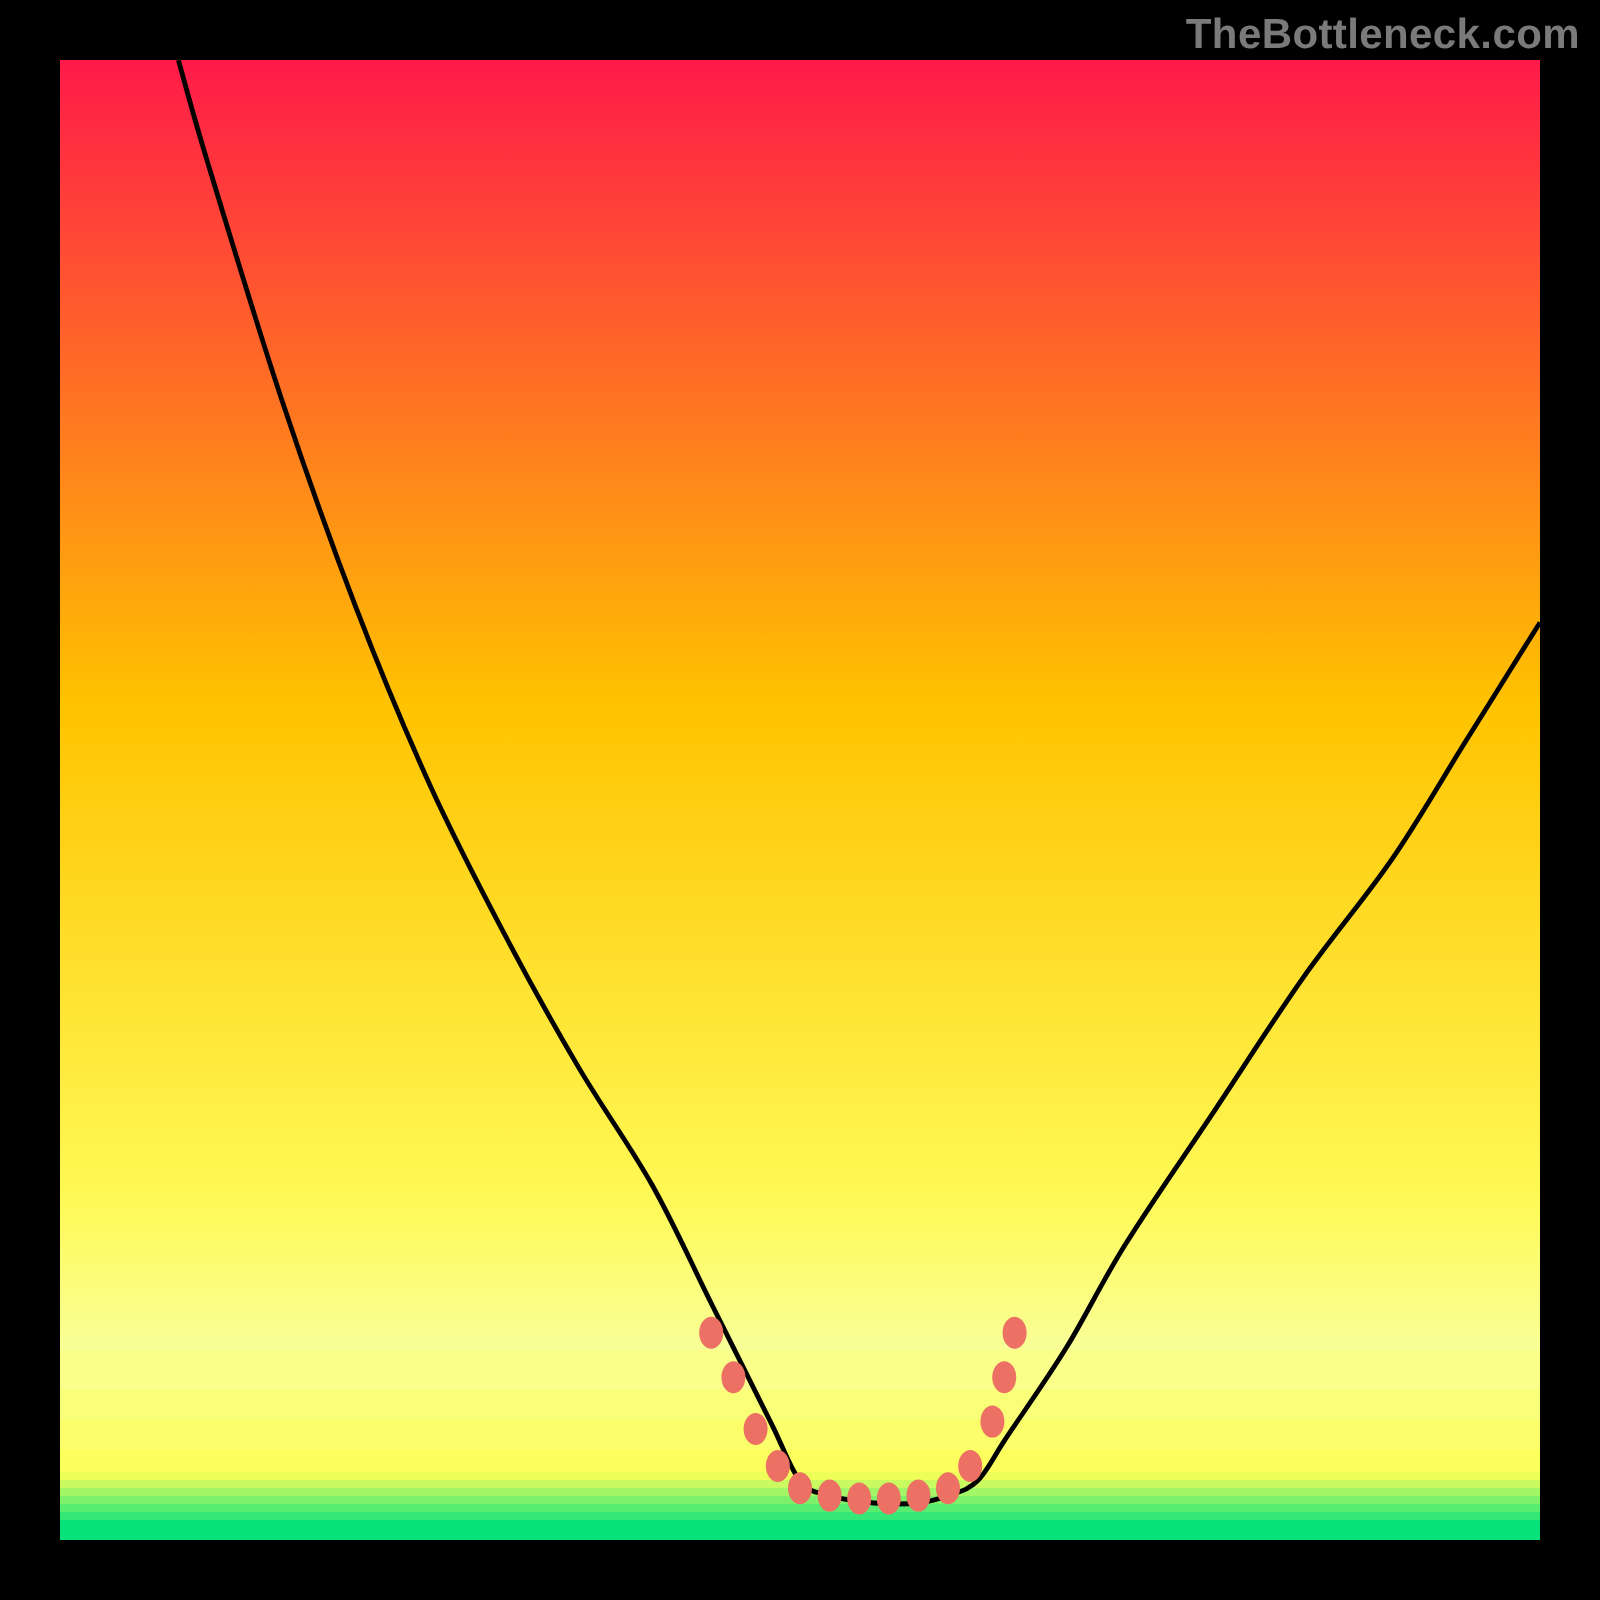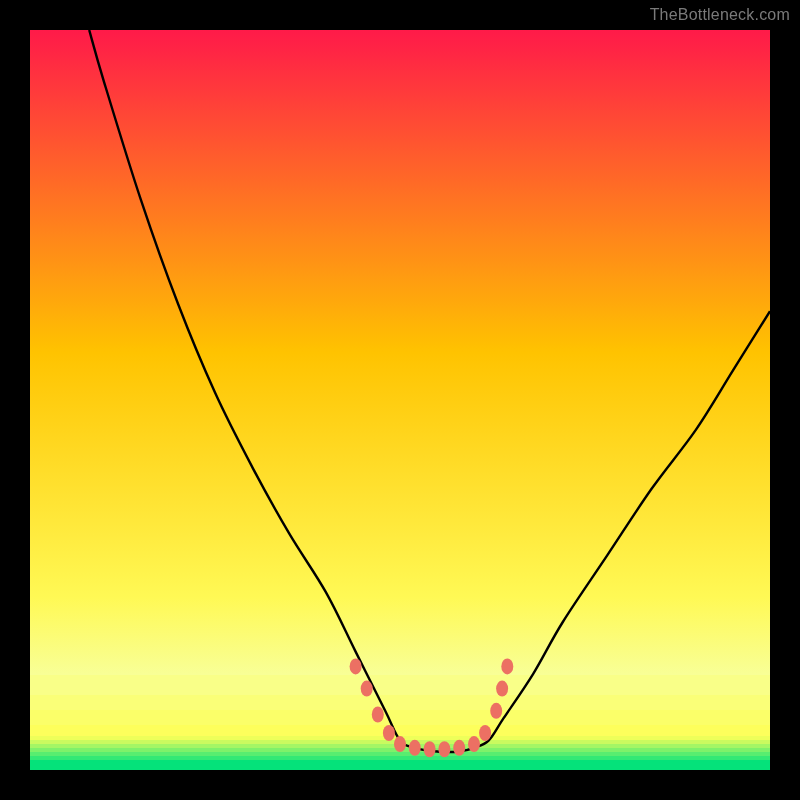--- a/index.html
+++ b/index.html
@@ -38,22 +38,22 @@
       linear-gradient(to bottom, #fbff69 0%, #fbff69 100%) 0 680px / 100% 15px no-repeat,
       linear-gradient(to bottom, #faff78 0%, #faff78 100%) 0 665px / 100% 15px no-repeat,
       linear-gradient(to bottom, #f9ff88 0%, #f9ff88 100%) 0 645px / 100% 20px no-repeat,
       linear-gradient(to bottom, #ff1a49 0%, #ffc300 50%, #fff955 88%, #f8ff97 100%) 0 0 / 100% 645px no-repeat;
   }
   .watermark {
     position: absolute;
     top: 6px;
     right: 10px;
     color: #7a7a7a;
-    font-size: 16px;
-    font-weight: 400;
+    font-size: 21px;
+    font-weight: 700;
     letter-spacing: 0.2px;
     user-select: none;
   }
   svg.overlay {
     position: absolute;
     left: 0;
     top: 0;
     width: 740px;
     height: 740px;
   }

